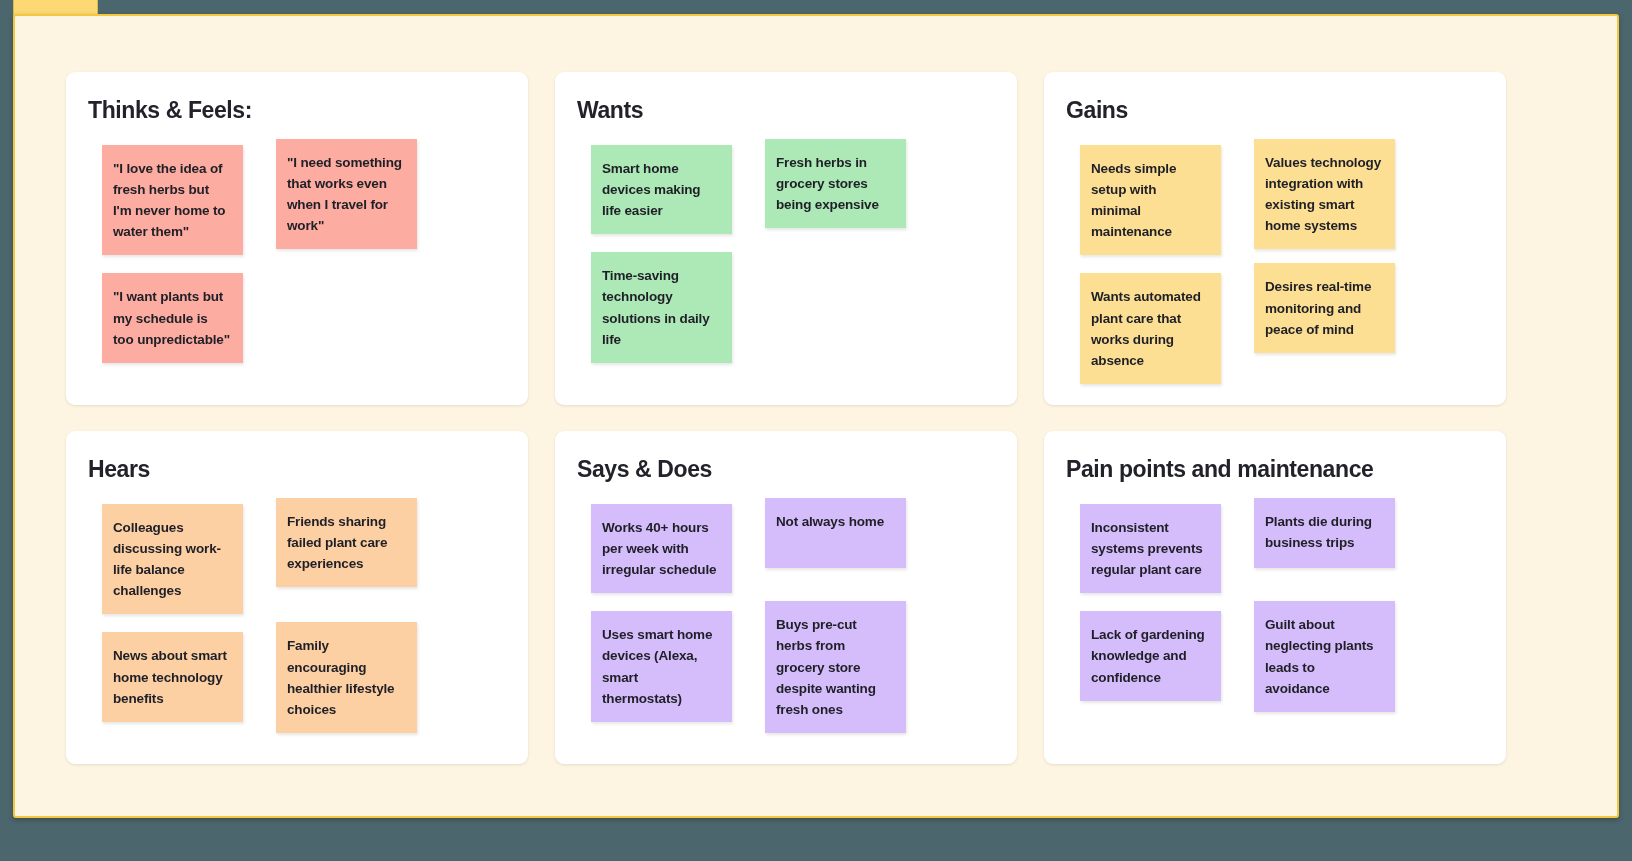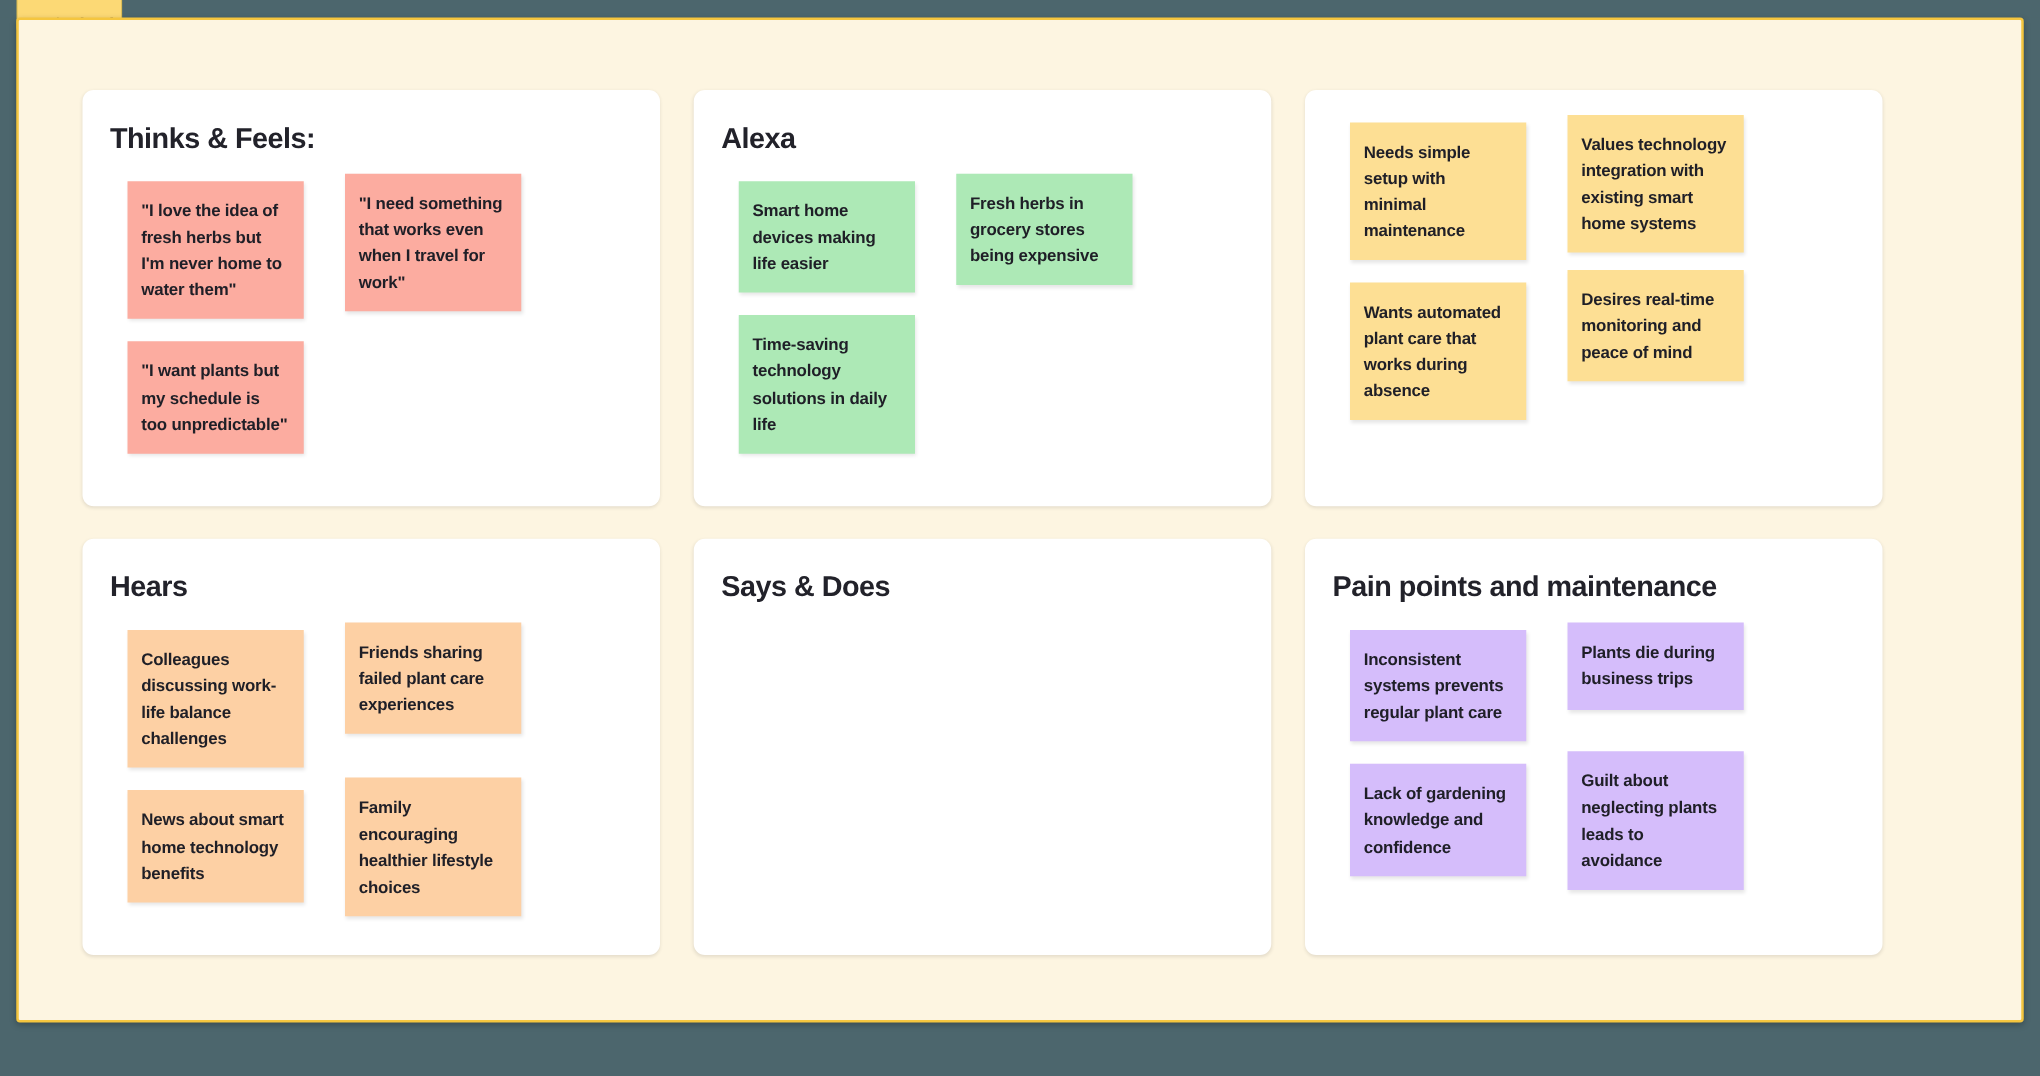--- a/index.html
+++ b/index.html
@@ -140,49 +140,56 @@
     <div class="panel">
       <div class="panel-title">Thinks &amp; Feels:</div>
       <div class="notes">
         <div class="note c-pink">"I love the idea of fresh herbs but I'm never home to water them"</div>
         <div class="note c-pink">"I need something that works even when I travel for work"</div>
         <div class="note c-pink">"I want plants but my schedule is too unpredictable"</div>
       </div>
     </div>
 
     <div class="panel">
-      <div class="panel-title">Alexa</div>
+      <div class="panel-title">Wants</div>
       <div class="notes">
         <div class="note c-green">Smart home devices making life easier</div>
         <div class="note c-green">Fresh herbs in grocery stores being expensive</div>
         <div class="note c-green">Time-saving technology solutions in daily life</div>
       </div>
     </div>
 
     <div class="panel">
+      <div class="panel-title">Gains</div>
       <div class="notes">
         <div class="note c-yellow">Needs simple setup with minimal maintenance</div>
         <div class="note c-yellow">Values technology integration with existing smart home systems</div>
         <div class="note c-yellow">Wants automated plant care that works during absence</div>
         <div class="note c-yellow">Desires real-time monitoring and peace of mind</div>
       </div>
     </div>
 
     <div class="panel">
       <div class="panel-title">Hears</div>
       <div class="notes">
         <div class="note c-orange">Colleagues discussing work-life balance challenges</div>
         <div class="note c-orange">Friends sharing failed plant care experiences</div>
         <div class="note c-orange">News about smart home technology benefits</div>
         <div class="note c-orange">Family encouraging healthier lifestyle choices</div>
       </div>
     </div>
 
     <div class="panel">
       <div class="panel-title">Says &amp; Does</div>
+      <div class="notes">
+        <div class="note c-purple">Works 40+ hours per week with irregular schedule</div>
+        <div class="note c-purple">Not always home</div>
+        <div class="note c-purple">Uses smart home devices (Alexa, smart thermostats)</div>
+        <div class="note c-purple">Buys pre-cut herbs from grocery store despite wanting fresh ones</div>
+      </div>
     </div>
 
     <div class="panel">
       <div class="panel-title">Pain points and maintenance</div>
       <div class="notes">
         <div class="note c-purple">Inconsistent systems prevents regular plant care</div>
         <div class="note c-purple">Plants die during business trips</div>
         <div class="note c-purple">Lack of gardening knowledge and confidence</div>
         <div class="note c-purple">Guilt about neglecting plants leads to avoidance</div>
       </div>

